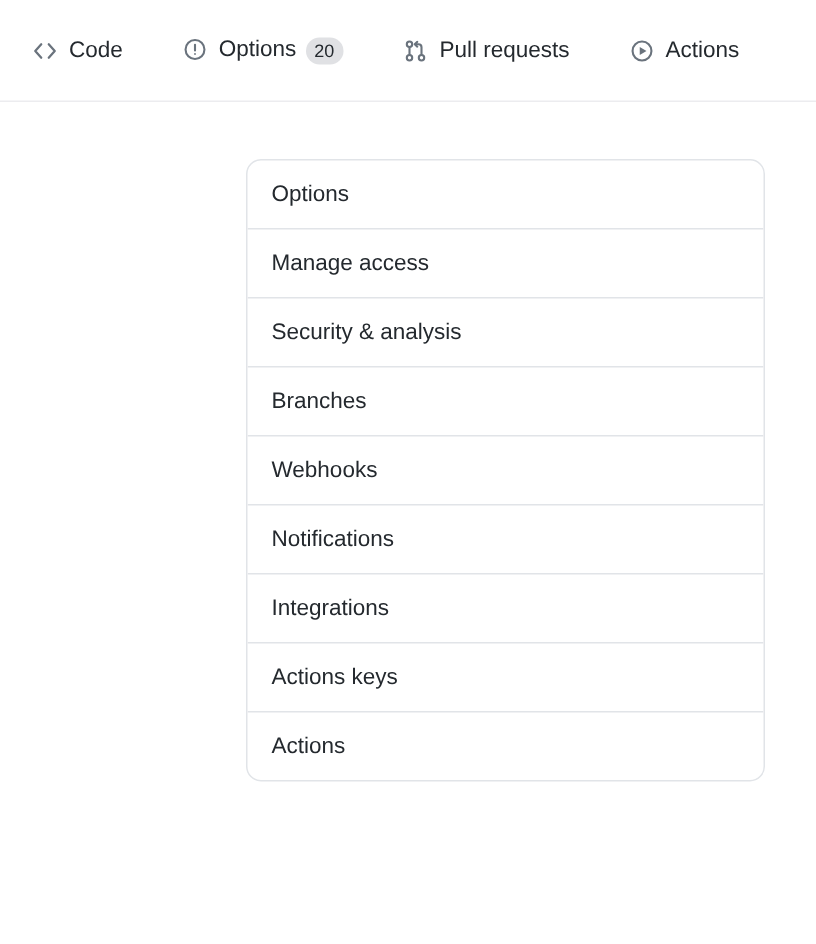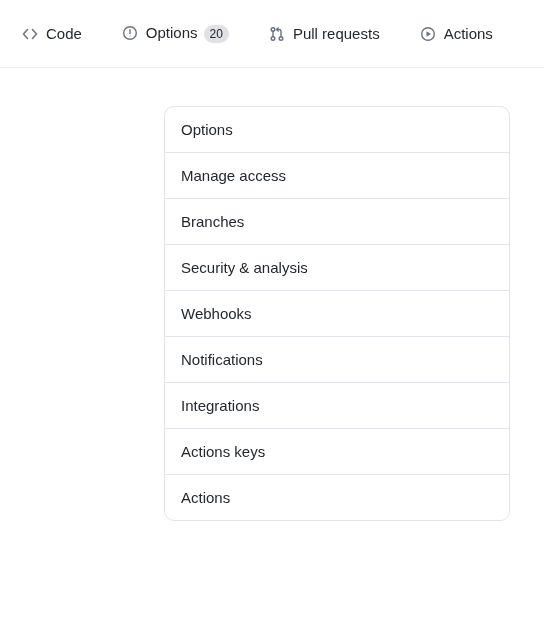--- a/index.html
+++ b/index.html
@@ -138,24 +138,24 @@
 
 <div class="page">
   <div class="menu">
     <div class="menu-item">
       <span>Options</span>
     </div>
     <div class="menu-item">
       <span>Manage access</span>
     </div>
     <div class="menu-item">
-      <span>Branches</span>
+      <span>Security &amp; analysis</span>
     </div>
     <div class="menu-item">
-      <span>Security &amp; analysis</span>
+      <span>Branches</span>
     </div>
     <div class="menu-item">
       <span>Webhooks</span>
     </div>
     <div class="menu-item">
       <span>Notifications</span>
     </div>
     <div class="menu-item">
       <span>Integrations</span>
     </div>

